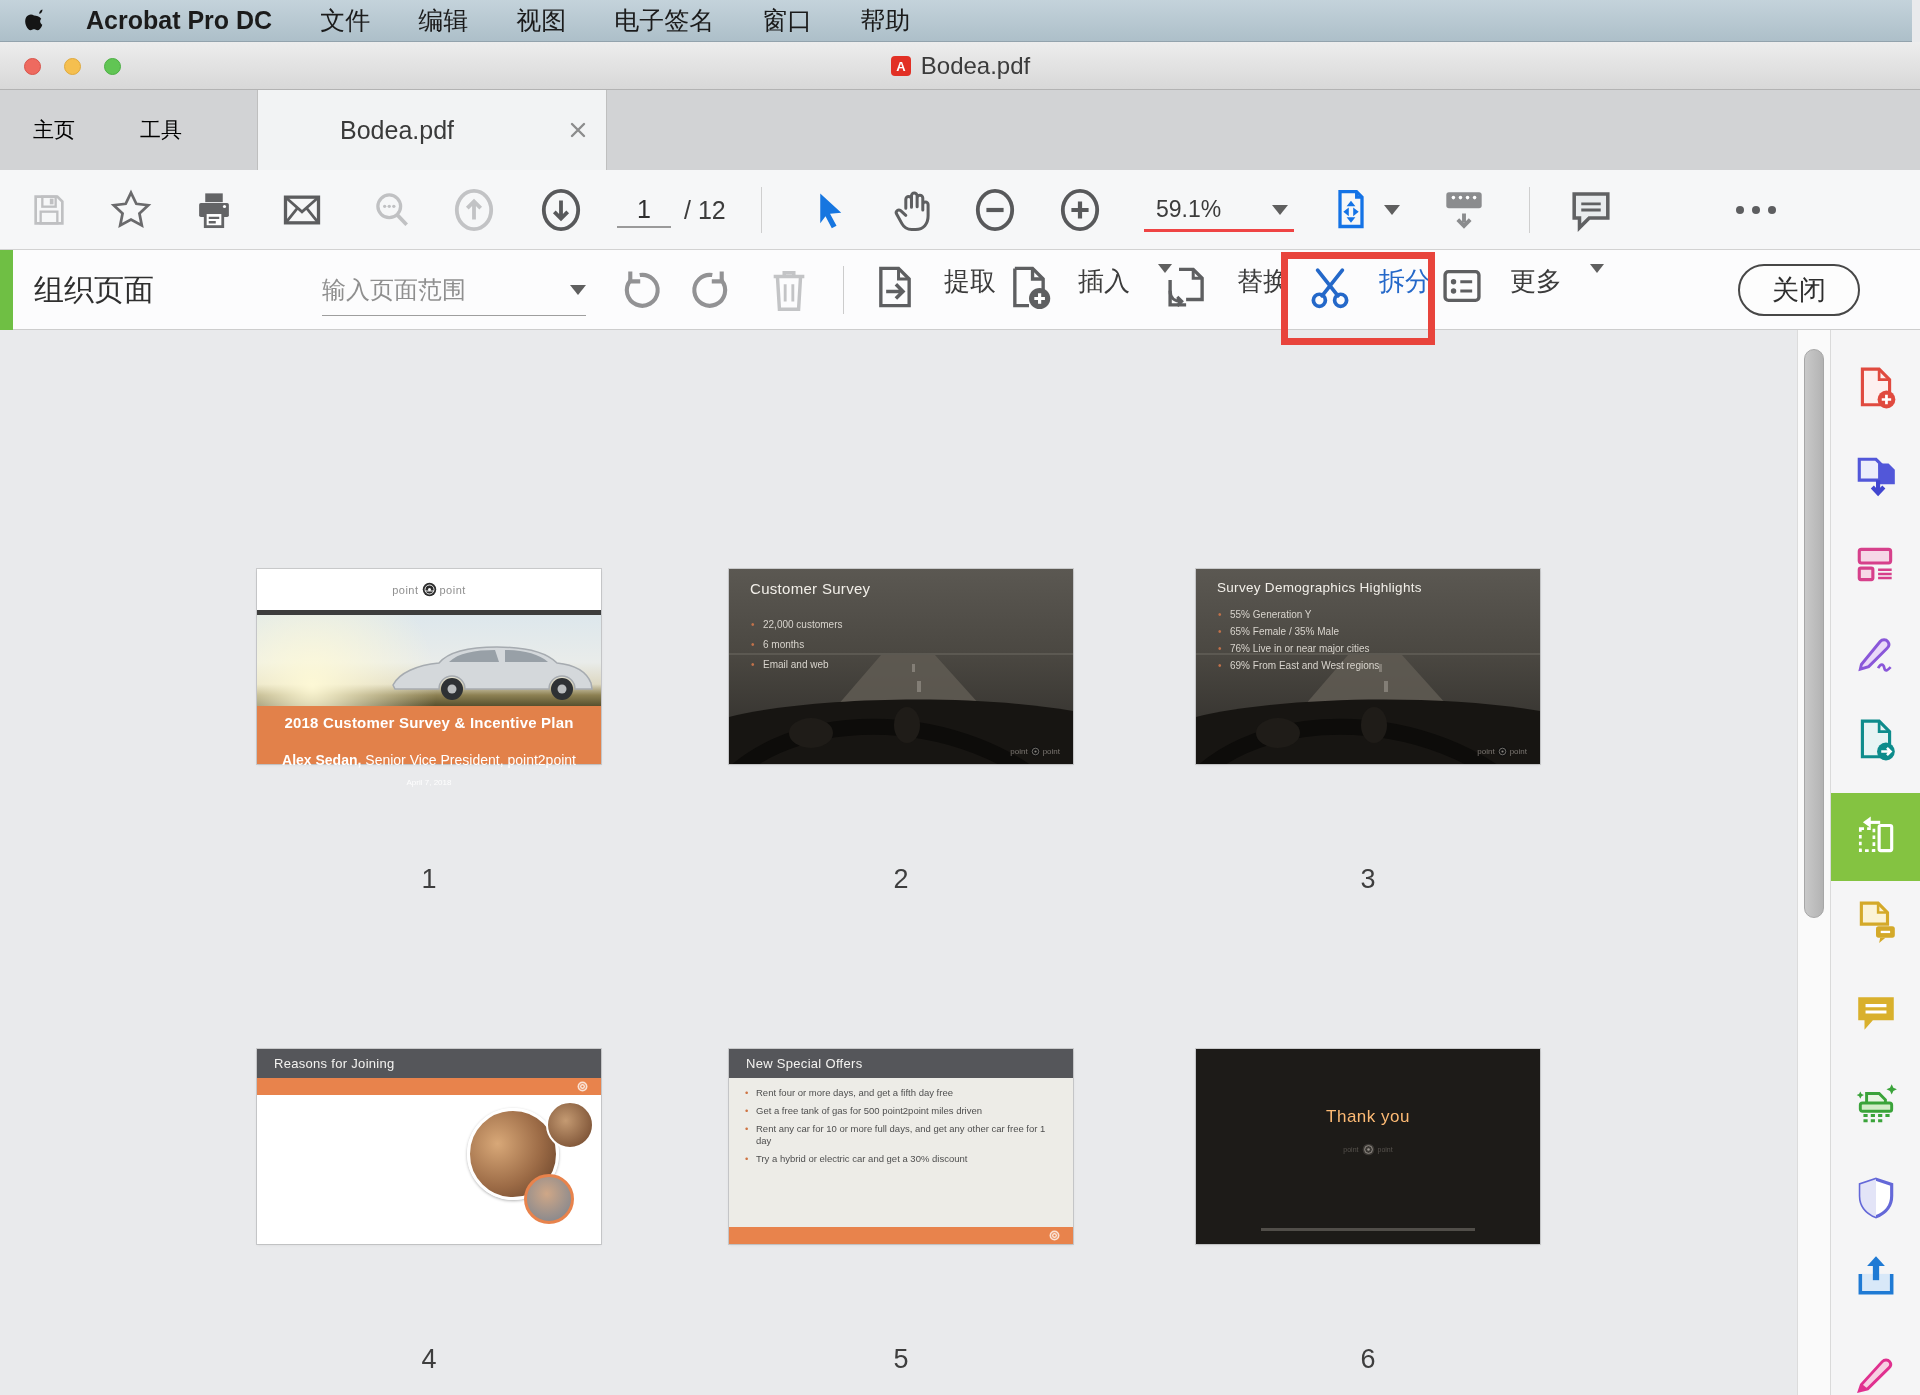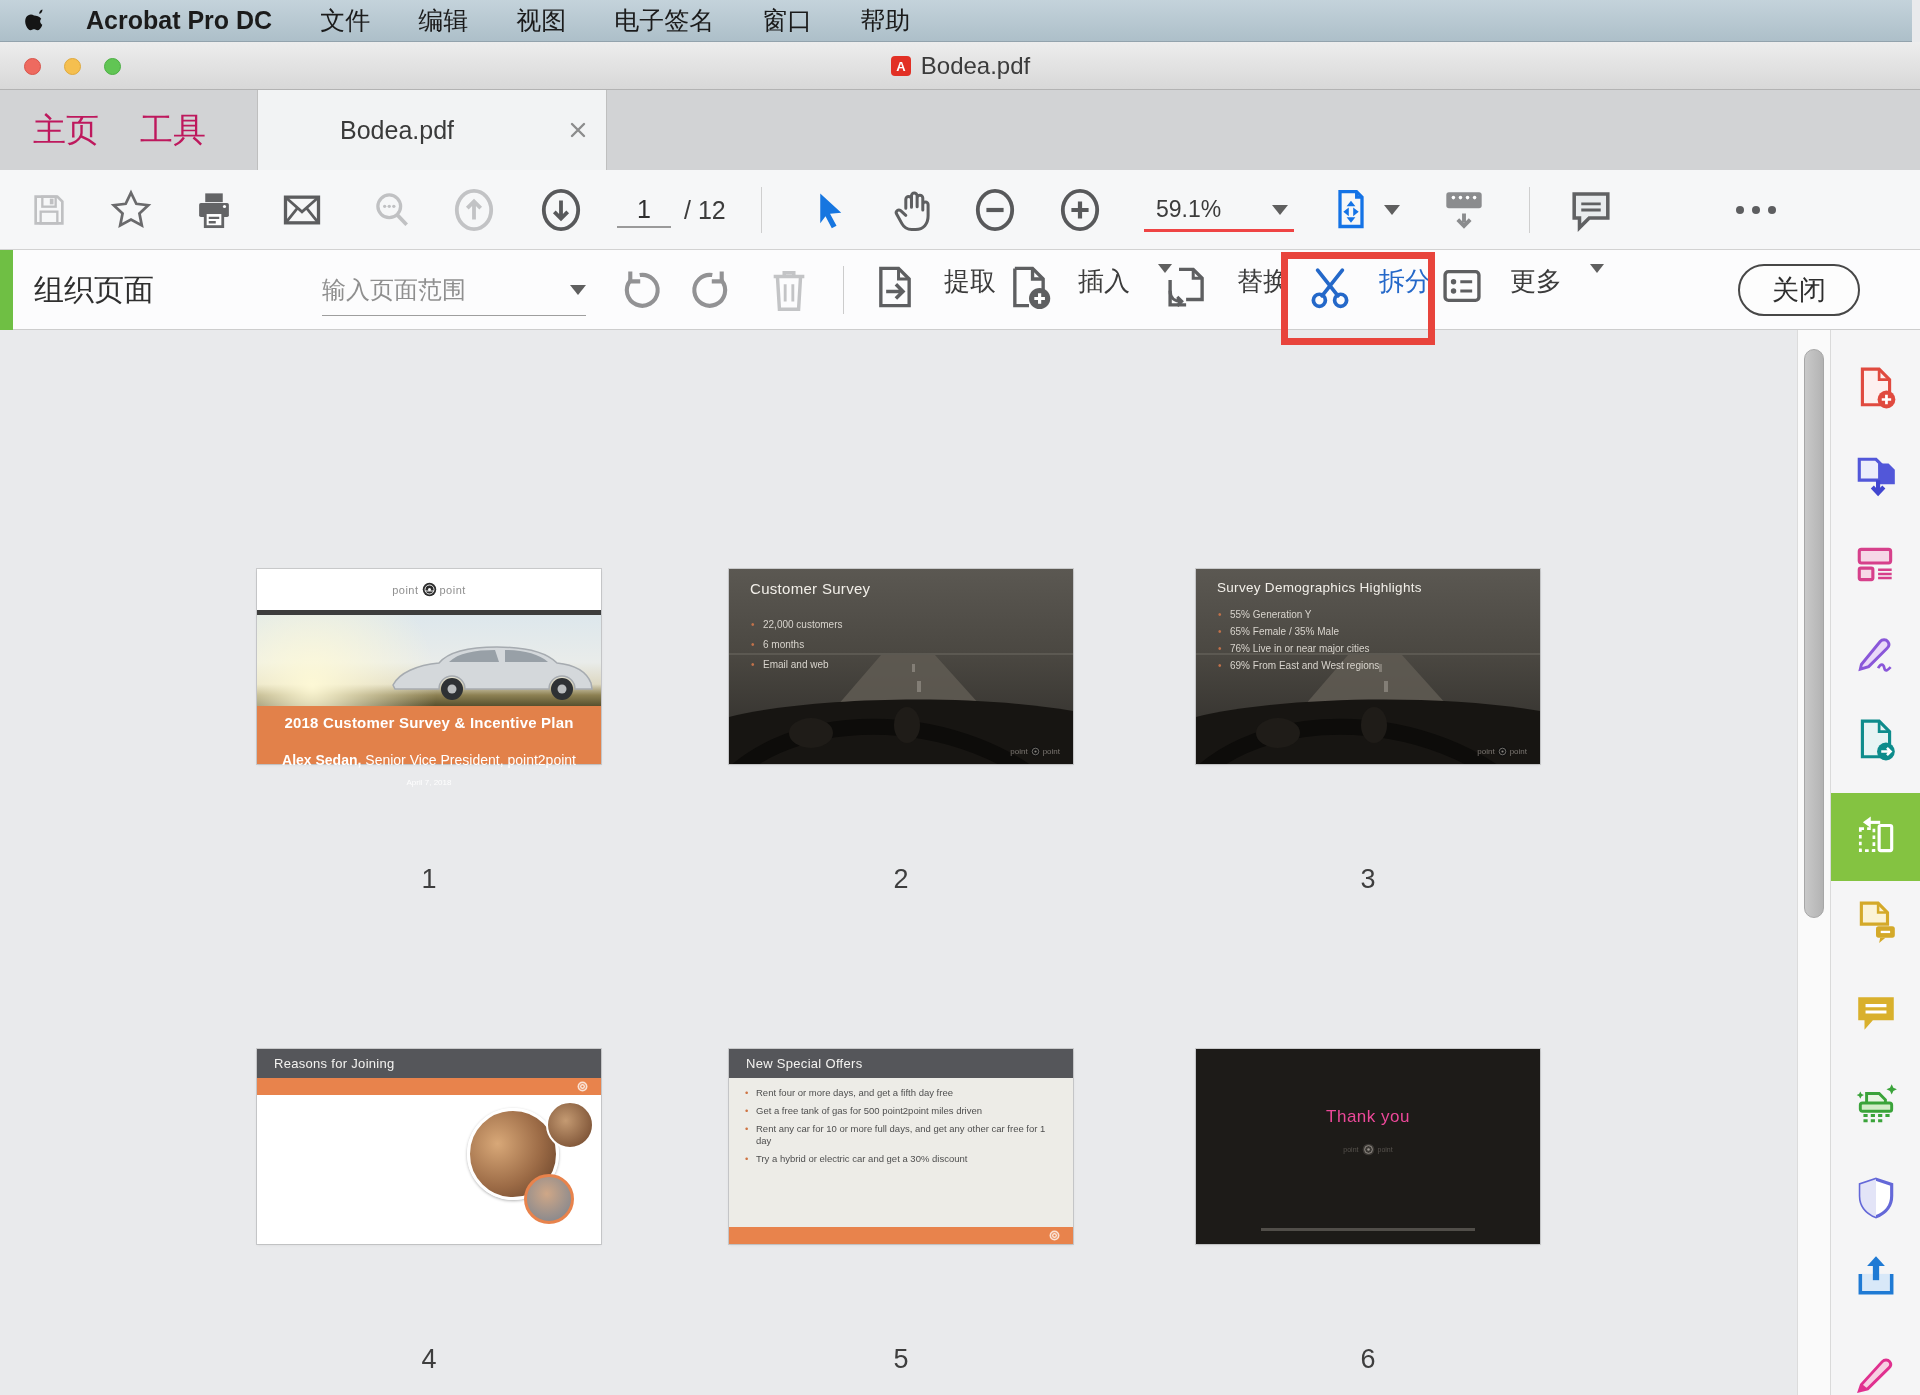--- a/index.html
+++ b/index.html
@@ -22,21 +22,21 @@
   .light.red { left:24px; background:#ee6a5f; border:1px solid #d8544b; }
   .light.yellow { left:64px; background:#f5bf4f; border:1px solid #dfa93d; }
   .light.green { left:104px; background:#61c554; border:1px solid #4caf44; }
   .title-center { position:absolute; left:0; right:0; top:0; height:48px;
     display:flex; align-items:center; justify-content:center; gap:9px;
     font-size:24px; color:#3b3b3b; }
   .pdficon { width:22px; height:22px; }
 
   
   .tabbar { position:absolute; top:90px; left:0; right:0; height:80px; background:#d2d3d5; }
-  .tab-link { position:absolute; top:0; height:80px; line-height:80px; font-size:33px; color:#be185d; cursor:default; }
+  .tab-link { position:absolute; top:0; height:80px; line-height:80px; font-size:21px; color:#000000; cursor:default; }
   .tab-home { left:33px; }
   .tab-tools { left:140px; }
   .doc-tab { position:absolute; left:257px; top:0; width:350px; height:80px;
     background:#f2f3f4; border-left:1px solid #bfbfbf; border-right:1px solid #bfbfbf; }
   .doc-tab .label { position:absolute; left:0; right:70px; top:0; height:80px;
     text-align:center; line-height:80px; font-size:25px; color:#3a3a3a; }
   .tab-close { position:absolute; right:16px; top:28px; width:24px; height:24px; }
   .help-ic { position:absolute; left:1688px; top:103px; width:36px; height:36px; }
   .bell-ic { position:absolute; left:1770px; top:102px; width:36px; height:38px; }
   .avatar-ic { position:absolute; left:1847px; top:100px; width:40px; height:40px; }
@@ -130,21 +130,21 @@
   .ph1 { left:210px; top:59px; width:92px; height:92px; border:3px solid #fff;
     background:radial-gradient(circle at 32% 38%,#d8a878,#9c6b46 55%,#5f3b24 100%);
     box-shadow:0 1px 3px rgba(0,0,0,.3); }
   .ph2 { left:289px; top:52px; width:48px; height:48px; border:2px solid #fff;
     background:radial-gradient(circle at 40% 40%,#c49a72,#7d5336 80%); }
   .ph3 { left:267px; top:125px; width:50px; height:50px; border:3px solid #e8834c;
     background:radial-gradient(circle at 45% 38%,#cfa787,#84878e 85%); }
 
   
   .cell.s6 { background:#1d1b18; }
-  .ty-title { position:absolute; top:58px; width:100%; text-align:center; color:#ec4899;
+  .ty-title { position:absolute; top:58px; width:100%; text-align:center; color:#fdba74;
     font-size:17px; letter-spacing:.5px; }
   .ty-logo { position:absolute; top:94px; width:100%; display:flex; justify-content:center;
     align-items:center; gap:3px; font-size:7px; color:#57534e; }
   .ty-foot { position:absolute; bottom:13px; left:19%; width:62%; height:3px; background:#514e49; }
 
   
   .scroll-strip { position:absolute; left:1797px; top:330px; width:33px; bottom:0;
     background:#fafafa; border-left:1px solid #dcdcdc; }
   .scroll-thumb { position:absolute; left:6px; top:19px; width:20px; height:569px;
     border-radius:10px; background:linear-gradient(90deg,#c9c9c9,#b3b3b3);

